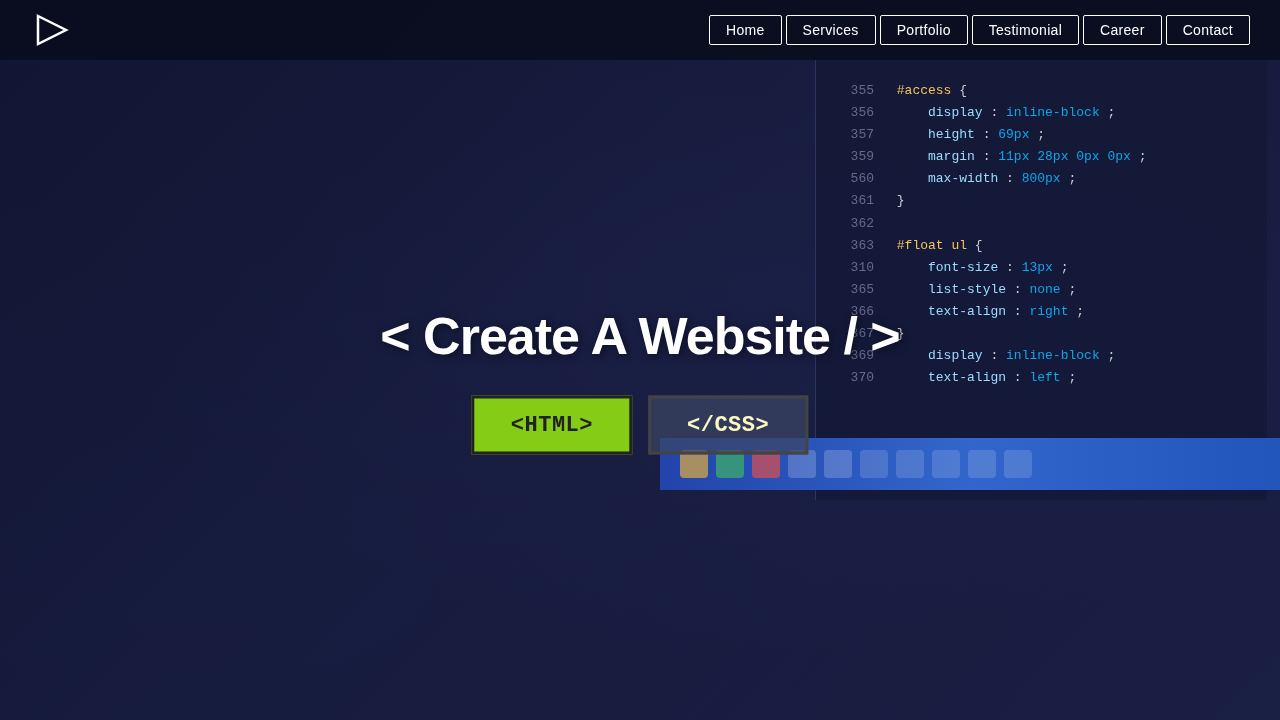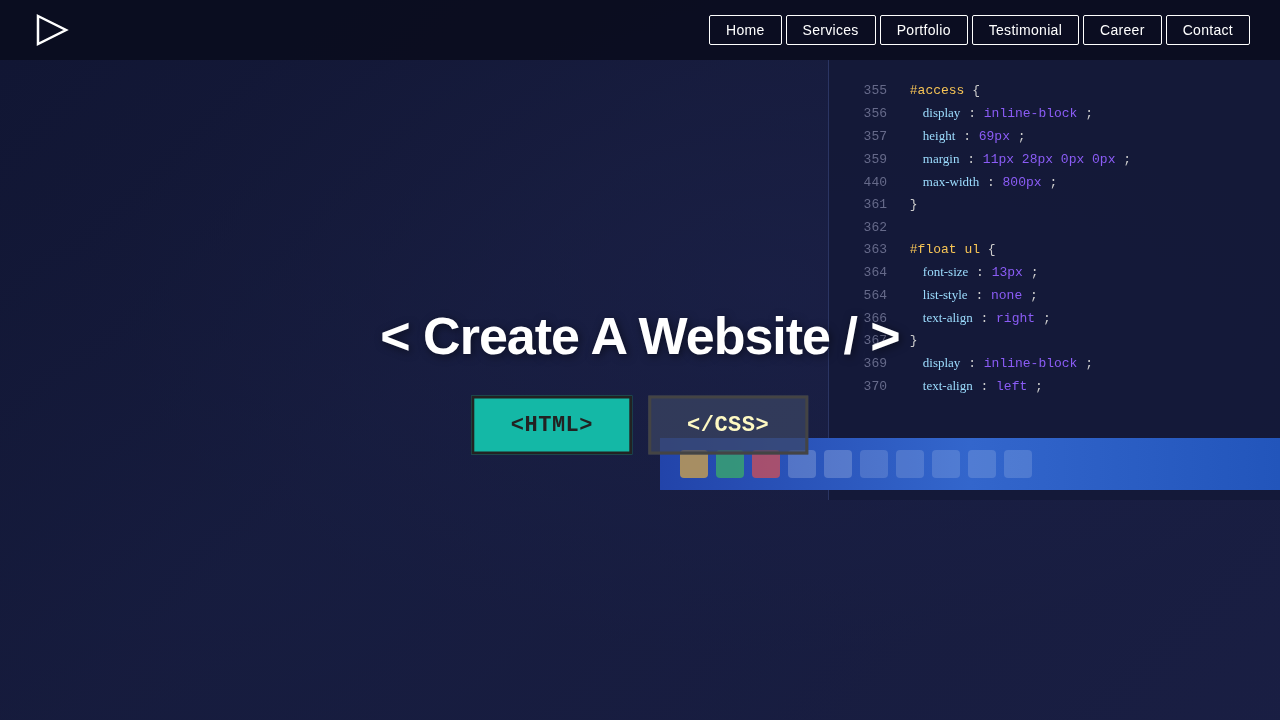--- a/index.html
+++ b/index.html
@@ -54,21 +54,21 @@
       background:
         radial-gradient(ellipse at 60% 40%, rgba(50, 60, 120, 0.4) 0%, transparent 60%),
         radial-gradient(ellipse at 20% 80%, rgba(30, 40, 80, 0.5) 0%, transparent 50%);
       z-index: 0;
     }
 
     
     .code-panel {
       position: absolute;
       top: 60px;
-      right: 0;
+      right: 13px;
       width: 452px;
       height: 440px;
       background: rgba(20, 25, 55, 0.85);
       border-left: 1px solid rgba(100, 120, 200, 0.3);
       z-index: 2;
       padding: 20px 30px;
       overflow: hidden;
     }
 
     .code-line {
@@ -81,22 +81,22 @@
     .code-line-num {
       color: #666a8a;
       margin-right: 15px;
       display: inline-block;
       width: 28px;
       text-align: right;
     }
 
     .code-selector { color: #f8c555; }
     .code-brace { color: #ccc; }
-    .code-property { color: #9cdcfe; font-family: Liberation Serif, serif; }
-    .code-value { color: #8b5cf6; }
+    .code-property { color: #9cdcfe; }
+    .code-value { color: #0ea5e9; }
     .code-colon { color: #ccc; }
     .code-semi { color: #ccc; }
 
     
     .taskbar {
       position: absolute;
       bottom: 230px;
       right: 0;
       width: 620px;
       height: 52px;
@@ -189,21 +189,21 @@
 
     .hero-buttons {
       display: flex;
       gap: 16px;
       justify-content: center;
     }
 
     .btn-html {
       padding: 14px 36px;
       border: 3px solid #222;
-      background: #14b8a6;
+      background: #84cc16;
       color: #222;
       font-size: 22px;
       font-weight: bold;
       font-family: 'Courier New', monospace;
       cursor: pointer;
       letter-spacing: 0.5px;
     }
 
     .btn-css {
       padding: 14px 36px;
@@ -245,47 +245,47 @@
       <span class="code-semi">;</span>
     </div>
     <div class="code-line">
       <span class="code-line-num">359</span>
       <span class="code-property">&nbsp;&nbsp;&nbsp;&nbsp;margin</span>
       <span class="code-colon">: </span>
       <span class="code-value">11px 28px 0px 0px</span>
       <span class="code-semi">;</span>
     </div>
     <div class="code-line">
-      <span class="code-line-num">440</span>
+      <span class="code-line-num">560</span>
       <span class="code-property">&nbsp;&nbsp;&nbsp;&nbsp;max-width</span>
       <span class="code-colon">: </span>
       <span class="code-value">800px</span>
       <span class="code-semi">;</span>
     </div>
     <div class="code-line">
       <span class="code-line-num">361</span>
       <span class="code-brace">}</span>
     </div>
     <div class="code-line">
       <span class="code-line-num">362</span>
     </div>
     <div class="code-line">
       <span class="code-line-num">363</span>
       <span class="code-selector">#float ul</span>
       <span class="code-brace"> {</span>
     </div>
     <div class="code-line">
-      <span class="code-line-num">364</span>
+      <span class="code-line-num">310</span>
       <span class="code-property">&nbsp;&nbsp;&nbsp;&nbsp;font-size</span>
       <span class="code-colon">: </span>
       <span class="code-value">13px</span>
       <span class="code-semi">;</span>
     </div>
     <div class="code-line">
-      <span class="code-line-num">564</span>
+      <span class="code-line-num">365</span>
       <span class="code-property">&nbsp;&nbsp;&nbsp;&nbsp;list-style</span>
       <span class="code-colon">: </span>
       <span class="code-value">none</span>
       <span class="code-semi">;</span>
     </div>
     <div class="code-line">
       <span class="code-line-num">366</span>
       <span class="code-property">&nbsp;&nbsp;&nbsp;&nbsp;text-align</span>
       <span class="code-colon">: </span>
       <span class="code-value">right</span>

